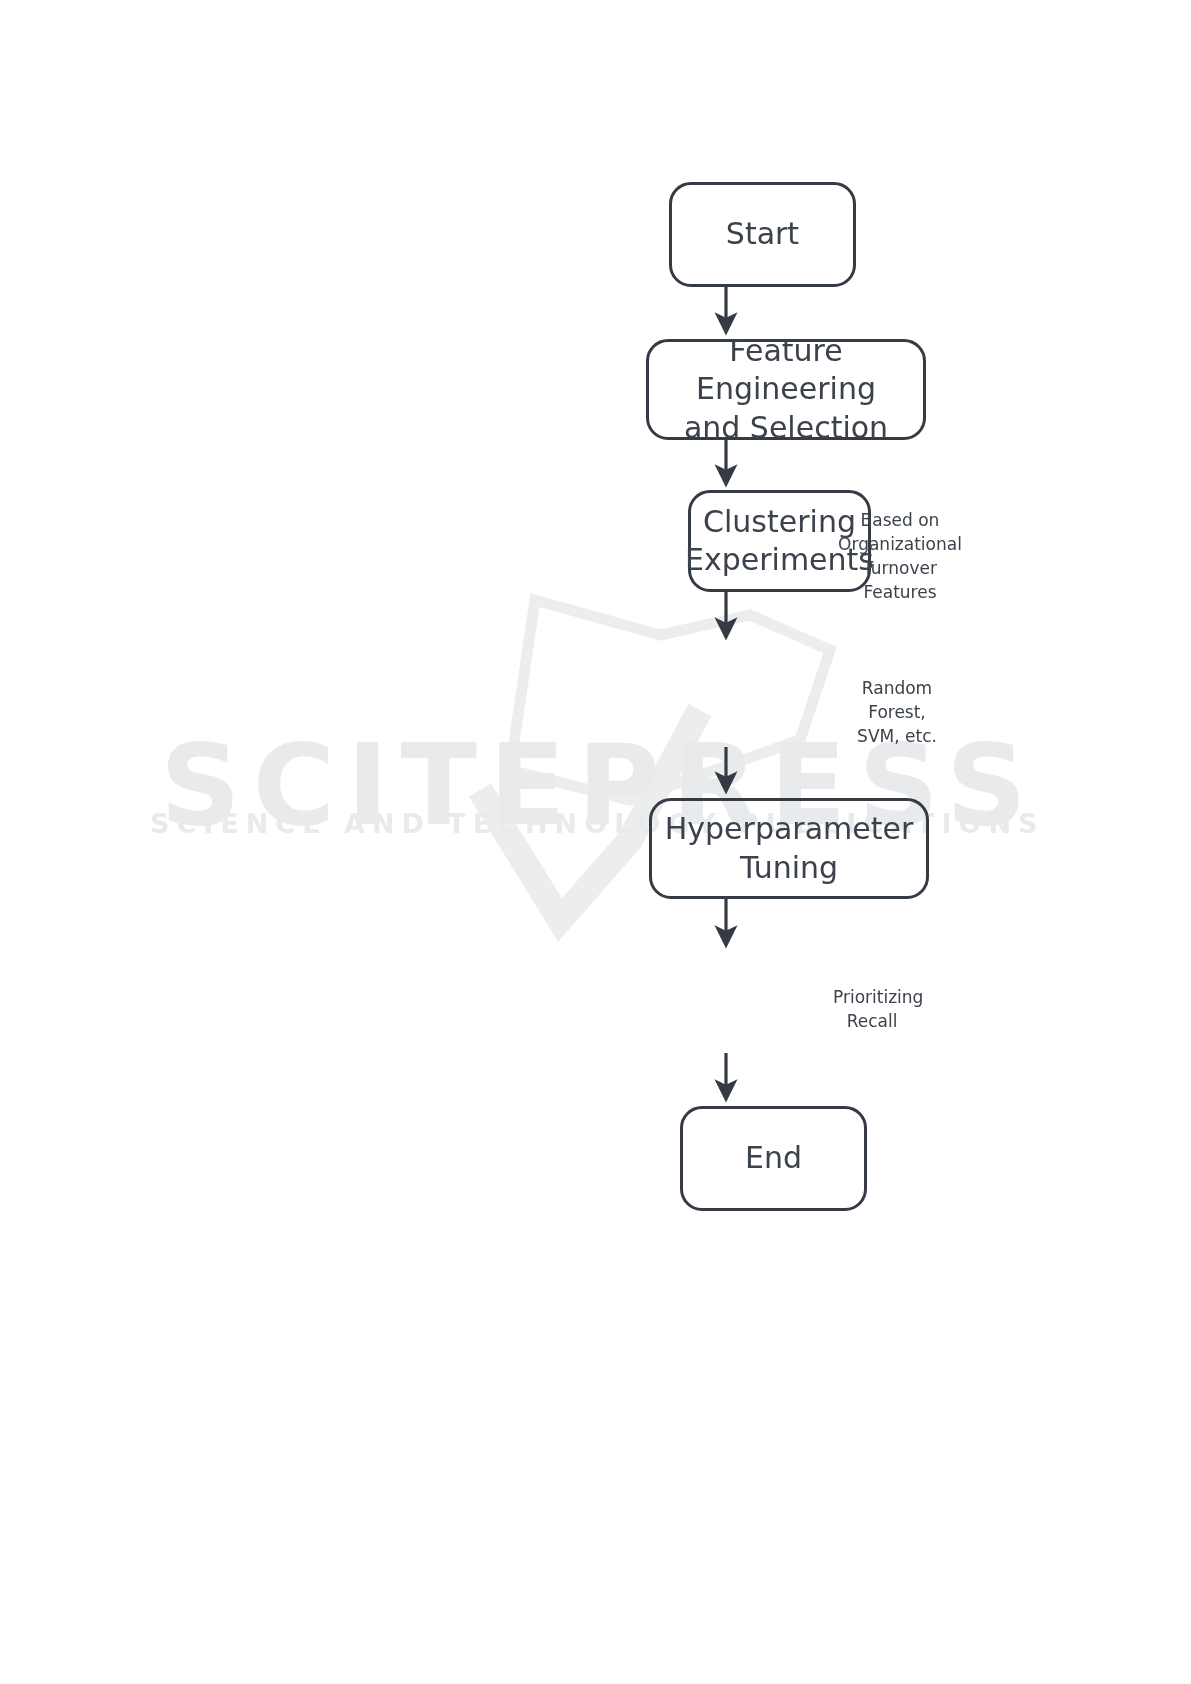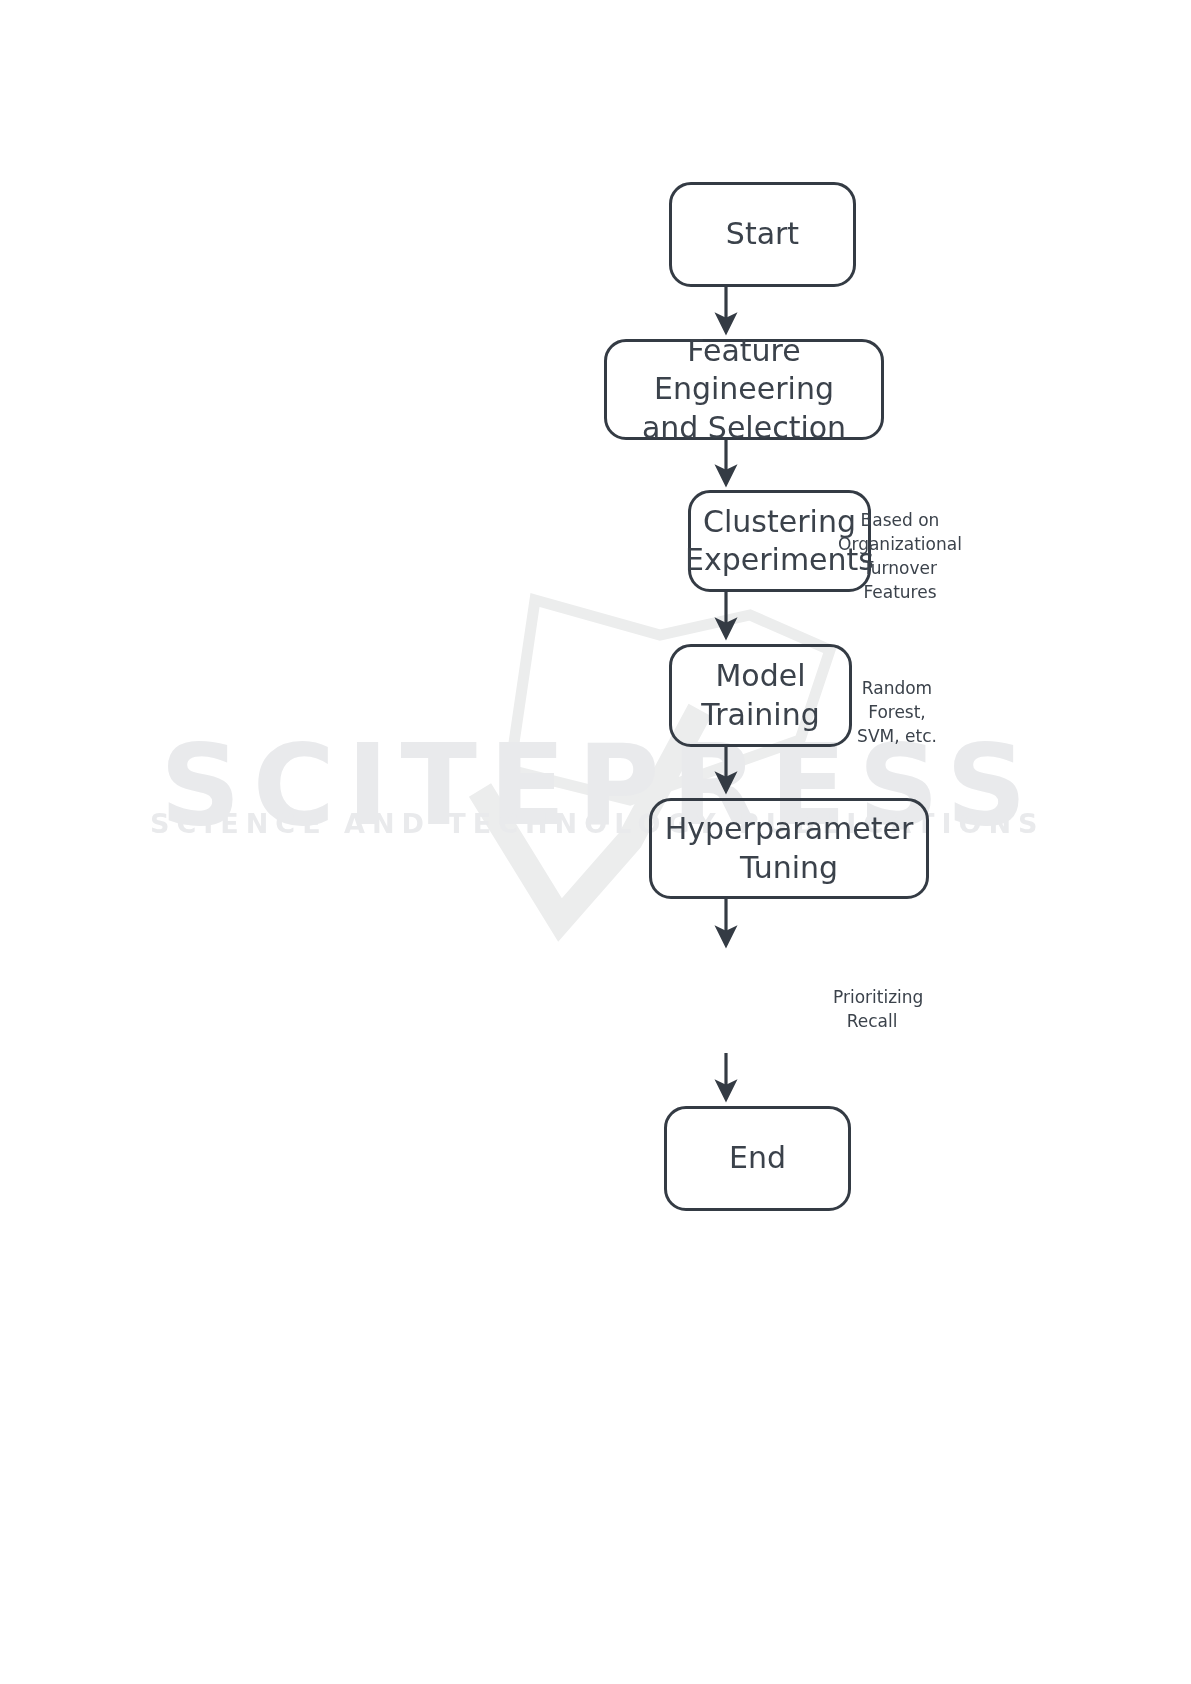--- a/index.html
+++ b/index.html
@@ -131,42 +131,38 @@
       <line x1="726" y1="747" x2="726" y2="788"></line>
       <line x1="726" y1="899" x2="726" y2="942"></line>
       <line x1="726" y1="1053" x2="726" y2="1096"></line>
     </g>
   </svg>
 
   <div class="node" style="left:633px; top:182px; width:187px; height:105px;">
     <span class="node-label">Start</span>
   </div>
 
-  <div class="node" style="left:568px; top:339px; width:280px; height:101px;">
+  <div class="node" style="left:610px; top:339px; width:280px; height:101px;">
     <span class="node-label">Feature Engineering
 and Selection</span>
   </div>
 
   <div class="node" style="left:652px; top:490px; width:183px; height:102px;">
     <span class="node-label">Clustering
 Experiments</span>
   </div>
 
-  <div class="node" style="left:633px; top:644px; width:183px; height:103px;">
-    <span class="node-label">Model
-Training</span>
-  </div>
 
   <div class="node" style="left:613px; top:798px; width:280px; height:101px;">
     <span class="node-label">Hyperparameter
 Tuning</span>
   </div>
 
 
-  <div class="node" style="left:628px; top:1106px; width:187px; height:105px;">
+  <div class="node" style="left:644px; top:1106px; width:187px; height:105px;">
     <span class="node-label">End</span>
   </div>
 
   <div class="side-note" style="left:836px; top:508px; width:128px;">Based on
 Organizational
 Turnover Features</div>
 
   <div class="side-note" style="left:836px; top:676px; width:122px;">Random Forest,
 SVM, etc.</div>
 

